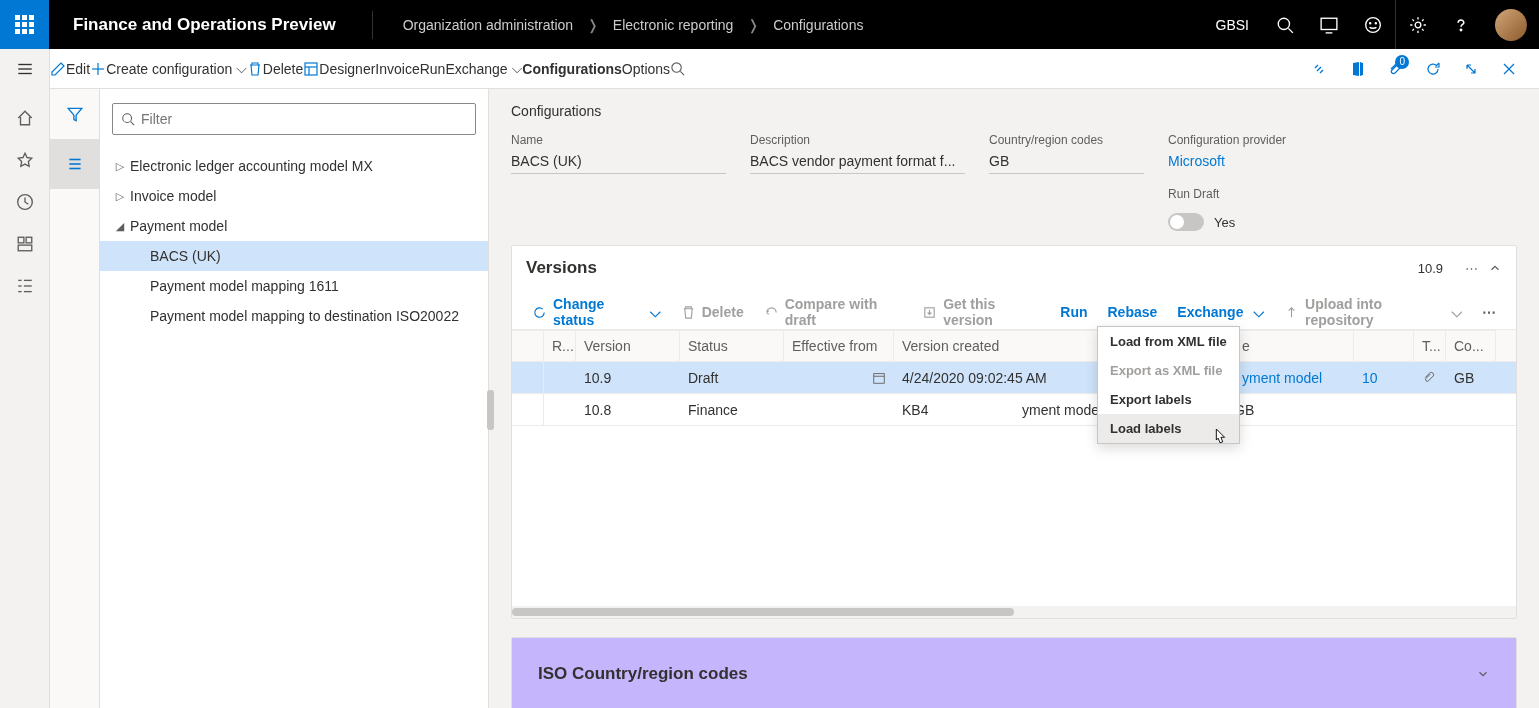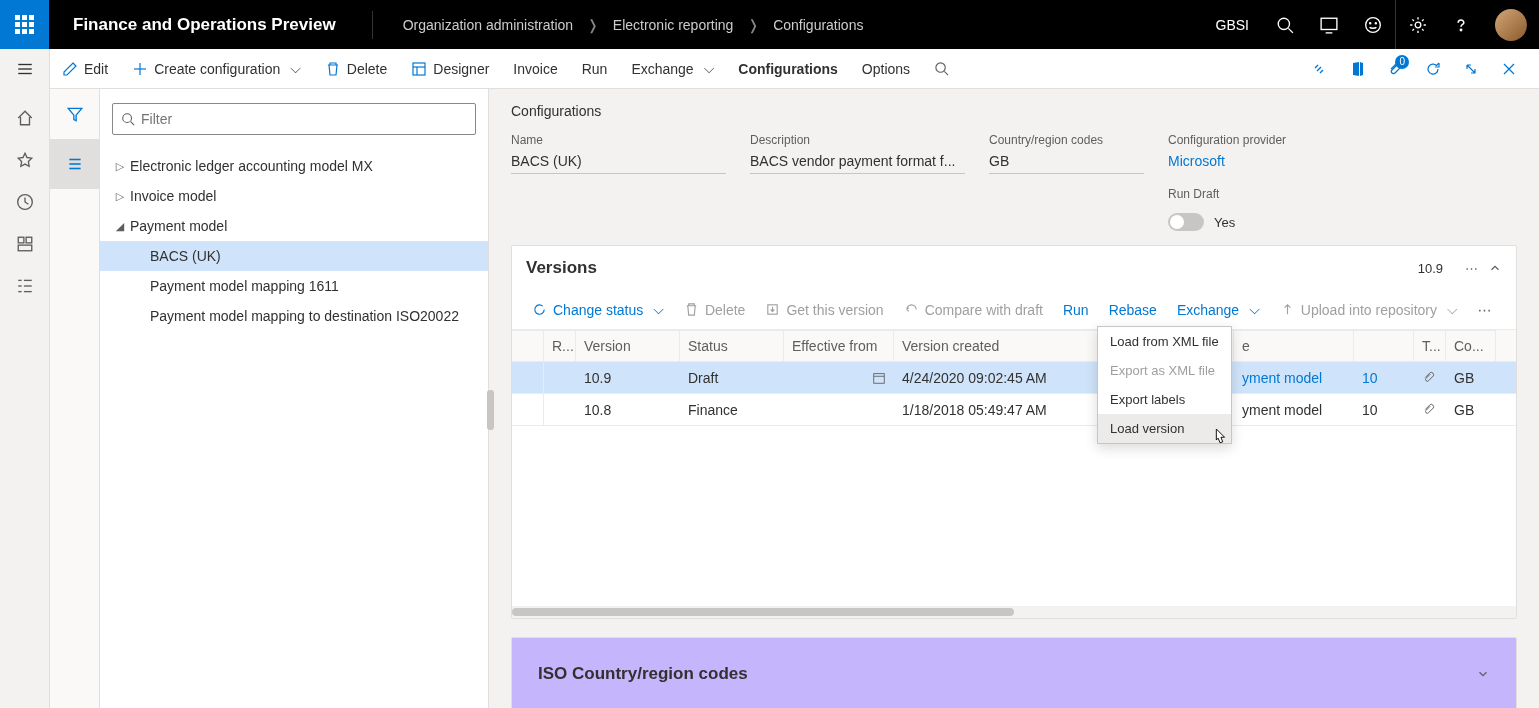--- a/index.html
+++ b/index.html
@@ -16,21 +16,21 @@
   .topbar .spacer { flex:1; }
   .topbar .right { display:flex; align-items:center; gap:0; }
   .topbar .entity { font-size:14px; padding:0 14px; }
   .topbar .ticon { width:44px; height:49px; display:flex; align-items:center; justify-content:center; color:#fff; }
   .topbar .ticon.sep-left { border-left:1px solid #333; }
   .avatar { width:32px; height:32px; border-radius:50%; background:linear-gradient(135deg,#d2a679,#8b5a2b); margin:0 12px; }
   
   
   .actionbar { display:flex; align-items:center; height:40px; background:#fff; border-bottom:1px solid #e1dfdd; padding:0 8px 0 0; position:relative; margin-left:50px;}
   .hamburger { width:50px; height:40px; display:flex; align-items:center; justify-content:center; position:absolute; left:-50px; top:0;}
-  .abtn { display:flex; align-items:center; gap:6px; padding:0 12px; height:40px; color:#323130; cursor:pointer; font-size:14px; }
+  .abtn { display:flex; align-items:center; padding:0 0; height:40px; color:#323130; cursor:pointer; font-size:14px; }
   .abtn .aicon { color:#0078d4; }
   .abtn.bold { font-weight:600; }
   .actionbar .spacer { flex:1; }
   .ar-icons { display:flex; align-items:center; gap:2px; padding-right:4px;}
   .ar-icons .ri { width:36px; height:40px; display:flex; align-items:center; justify-content:center; color:#0078d4; position:relative;}
   .badge { position:absolute; top:6px; right:4px; background:#0078d4; color:#fff; border-radius:8px; font-size:10px; padding:0 4px; line-height:14px;}
   
   
   .leftrail { position:absolute; left:0; top:49px; bottom:0; width:50px; background:#f3f2f1; border-right:1px solid #e1dfdd; display:flex; flex-direction:column; align-items:center; padding-top:48px; }
   .leftrail .lr { width:50px; height:42px; display:flex; align-items:center; justify-content:center; color:#605e5c;}
@@ -65,21 +65,21 @@
   .field.w1{width:215px}.field.w2{width:215px}.field.w3{width:155px}.field.w4{width:215px}
   .toggle-row{display:flex;align-items:center;gap:10px;margin-top:6px;}
   .toggle{width:36px;height:18px;border-radius:9px;background:#c8c6c4;position:relative;}
   .toggle::after{content:"";position:absolute;left:2px;top:2px;width:14px;height:14px;border-radius:50%;background:#fff;}
   
   
   .card { background:#fff; border:1px solid #e1dfdd; border-radius:2px; margin-bottom:18px; }
   .card-header { display:flex; align-items:center; padding:12px 14px; }
   .card-header .title { font-size:17px; font-weight:600; flex:1;}
   .card-header .meta { font-size:13px; color:#323130; padding-right:12px;}
-  .card-toolbar { display:flex; align-items:center; padding:6px 10px; gap:0; border-bottom:1px solid #edebe9; position:relative; height:40px;}
+  .card-toolbar { display:flex; align-items:flex-start; padding:6px 10px; gap:0; border-bottom:1px solid #edebe9; position:relative; height:40px;font-weight:bold;}
   .ctbtn { display:flex; align-items:center; gap:6px; padding:0 10px; height:32px; font-size:14px; color:#605e5c; cursor:pointer;}
   .ctbtn.link { color:#0078d4; }
   .ctbtn .cicon{color:inherit;}
   .ctbtn.disabled{color:#a19f9d;}
   
   
   .tbl { width:100%; overflow-x:auto;}
   .tbl-inner{min-width:1100px;}
   .tr { display:flex; height:32px; align-items:stretch; border-bottom:1px solid #edebe9;}
   .tr.header { background:#faf9f8; font-size:12px; color:#605e5c;}
@@ -423,33 +423,33 @@
             <span class="cicon">
               <svg width="15" height="15" viewBox="0 0 16 16" fill="none" stroke="currentColor" stroke-width="1.2">
                 <path d="M3 4h10M5 4V2h6v2M4 4l1 10h6l1-10"></path>
               </svg>
             </span>
             <span>Delete</span>
           </div>
         <div class="ctbtn disabled">
             <span class="cicon">
               <svg width="15" height="15" viewBox="0 0 16 16" fill="none" stroke="currentColor" stroke-width="1.2">
+                <path d="M3 8a5 5 0 0110 0M3 8l2-2M3 8l2 2"></path>
+              </svg>
+            </span>
+            <span>Compare with draft</span>
+          </div>
+        <div class="ctbtn disabled">
+            <span class="cicon">
+              <svg width="15" height="15" viewBox="0 0 16 16" fill="none" stroke="currentColor" stroke-width="1.2">
                 <rect x="3" y="3" width="10" height="10"></rect>
                 <path d="M8 5v5M6 8l2 2 2-2"></path>
               </svg>
             </span>
             <span>Get this version</span>
-          </div>
-        <div class="ctbtn disabled">
-            <span class="cicon">
-              <svg width="15" height="15" viewBox="0 0 16 16" fill="none" stroke="currentColor" stroke-width="1.2">
-                <path d="M3 8a5 5 0 0110 0M3 8l2-2M3 8l2 2"></path>
-              </svg>
-            </span>
-            <span>Compare with draft</span>
           </div>
         <div class="ctbtn link">
             <span>Run</span>
           </div>
         <div class="ctbtn link">
             <span>Rebase</span>
           </div>
         <div class="ctbtn link">
             <span>Exchange</span>
             <span style="margin-left:4px">⌵</span>
@@ -462,21 +462,21 @@
             </span>
             <span>Upload into repository</span>
             <span style="margin-left:4px">⌵</span>
           </div>
         <div class="ctbtn" style="color:#605e5c">⋯</div>
 
         <div class="dropdown" style="left:585px; top:36px;">
           <div class="mi">Load from XML file</div>
           <div class="mi disabled">Export as XML file</div>
           <div class="mi">Export labels</div>
-          <div class="mi hover">Load version</div>
+          <div class="mi hover">Load labels</div>
         </div>
       </div>
 
       <div class="tbl">
         <div class="tbl-inner">
         <div class="tr header">
           <div class="td sel"></div>
           <div class="td c-r">R...</div>
           <div class="td c-ver">Version</div>
           <div class="td c-stat">Status</div>
@@ -511,21 +511,20 @@
                 </svg>
               </div>
           <div class="td c-cc">GB</div>
         </div>
         <div class="tr">
           <div class="td sel"></div>
               <div class="td c-r"></div>
           <div class="td c-ver">10.8</div>
           <div class="td c-stat">Finance</div>
           <div class="td c-eff"></div>
-          <div class="td c-created">1/18/2018 05:49:47 AM</div>
           <div class="td c-desc">KB4</div>
           <div class="td c-base">yment model</div>
           <div class="td c-basenum">10</div>
           <div class="td c-att">
                 <svg width="13" height="13" viewBox="0 0 16 16" fill="none" stroke="#605e5c" stroke-width="1.2">
                   <path d="M10 4l-5 5a2 2 0 003 3l6-6a3 3 0 00-4-4L4 8"></path>
                 </svg>
               </div>
           <div class="td c-cc">GB</div>
         </div>

